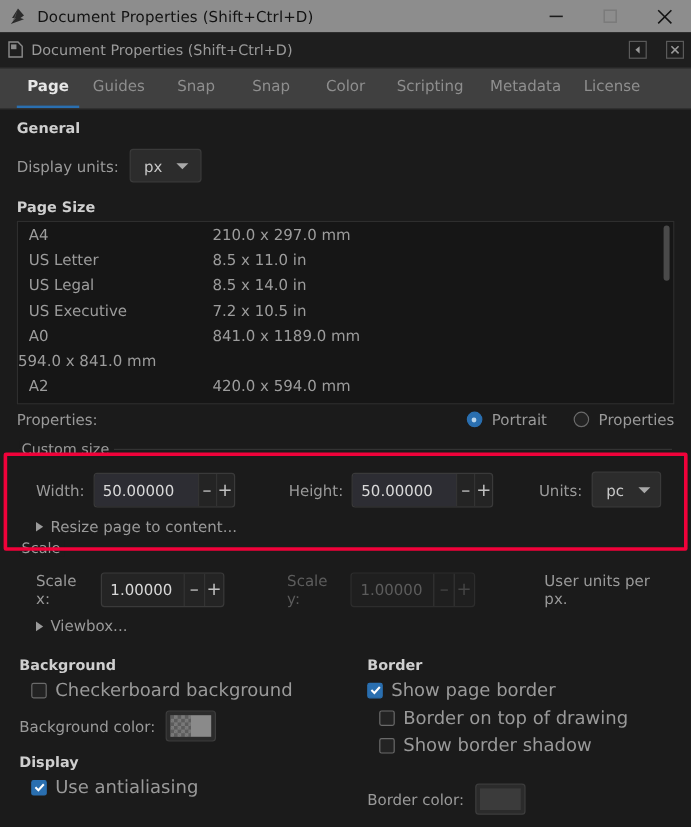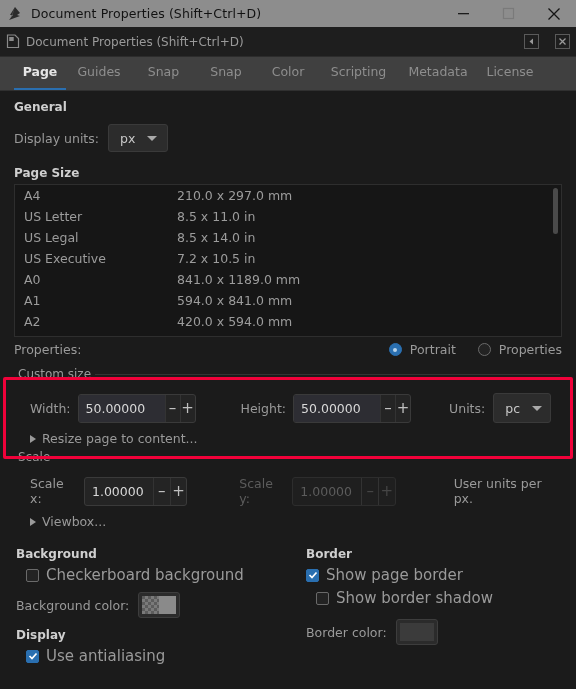--- a/index.html
+++ b/index.html
@@ -286,21 +286,20 @@
       </div>
       <div class="lrow">
         <span class="nm">US Executive</span>
         <span class="dim">7.2 x 10.5 in</span>
       </div>
       <div class="lrow">
         <span class="nm">A0</span>
         <span class="dim">841.0 x 1189.0 mm</span>
       </div>
       <div class="lrow">
-        <span class="nm">A1</span>
         <span class="dim">594.0 x 841.0 mm</span>
       </div>
       <div class="lrow">
         <span class="nm">A2</span>
         <span class="dim">420.0 x 594.0 mm</span>
       </div>
       <div class="vscroll"></div>
     </div>
 
     <div class="orient-row">
@@ -405,23 +404,27 @@
         <div class="cb-row">
           <span class="cb on">
             <svg width="10" height="10" viewBox="0 0 10 10">
                 <path d="M1.5 5 L4 7.5 L8.5 2.5" stroke="#fff" stroke-width="1.7" fill="none"></path>
               </svg>
           </span>
           <span class="t">Show page border</span>
         </div>
         <div class="cb-row" style="padding-left:10px;">
           <span class="cb"></span>
+          <span class="t">Border on top of drawing</span>
+        </div>
+        <div class="cb-row" style="padding-left:10px;">
+          <span class="cb"></span>
           <span class="t">Show border shadow</span>
         </div>
-        <div class="row" style="margin-top:12px;">
+        <div class="row" style="margin-top:23px;">
           <span class="lbl">Border color:</span>
           <div class="swatch" style="margin-left:9px;">
             <span class="inner">
               <span class="solid-dark"></span>
             </span>
           </div>
         </div>
       </div>
     </div>
 

